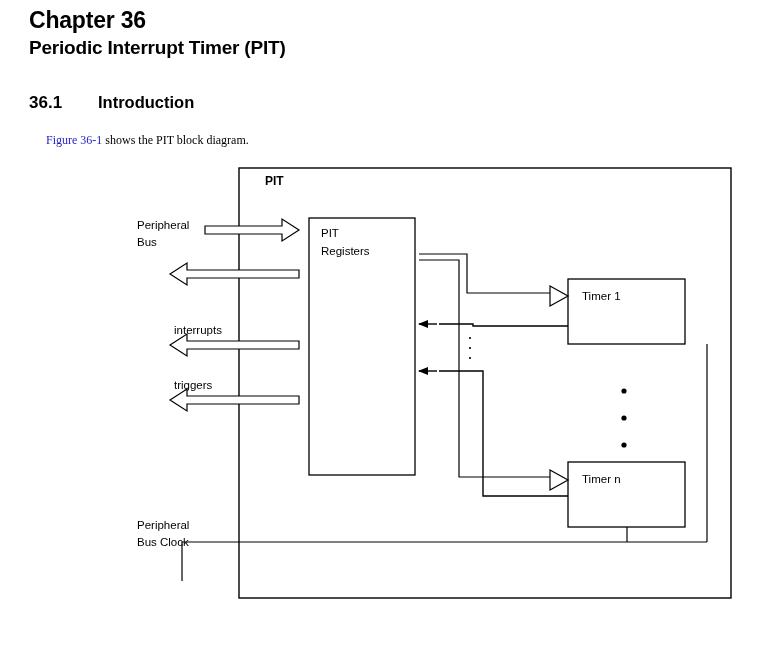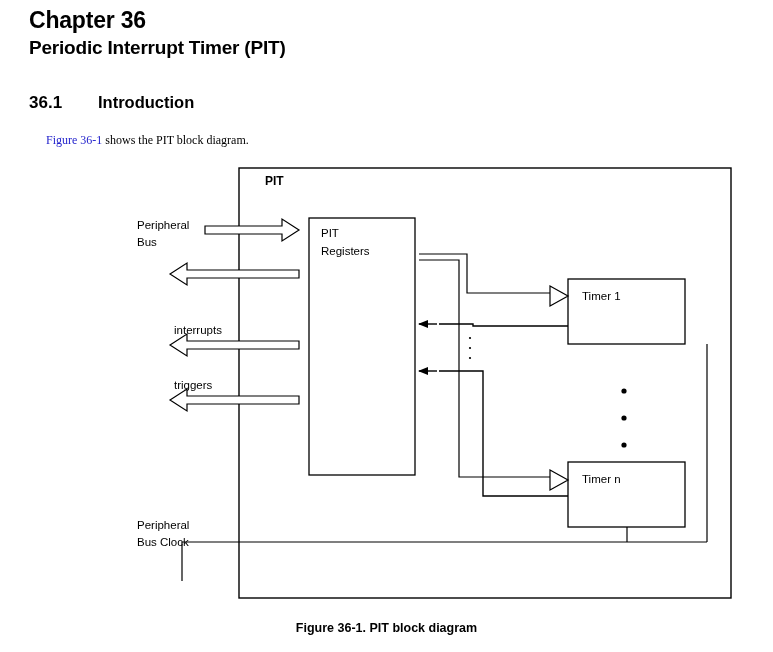--- a/index.html
+++ b/index.html
@@ -175,15 +175,14 @@
       <circle cx="443" cy="182" r="1.1" fill="#000"></circle>
       <circle cx="443" cy="192" r="1.1" fill="#000"></circle>
       <circle cx="443" cy="202" r="1.1" fill="#000"></circle>
 
       <circle cx="597" cy="235" r="2.6" fill="#000"></circle>
       <circle cx="597" cy="262" r="2.6" fill="#000"></circle>
       <circle cx="597" cy="289" r="2.6" fill="#000"></circle>
     </svg>
   </div>
 
-  <div class="figure-caption">Figure 36-1. PIT block diagram</div>
 
 </div>
 
 </body></html>

